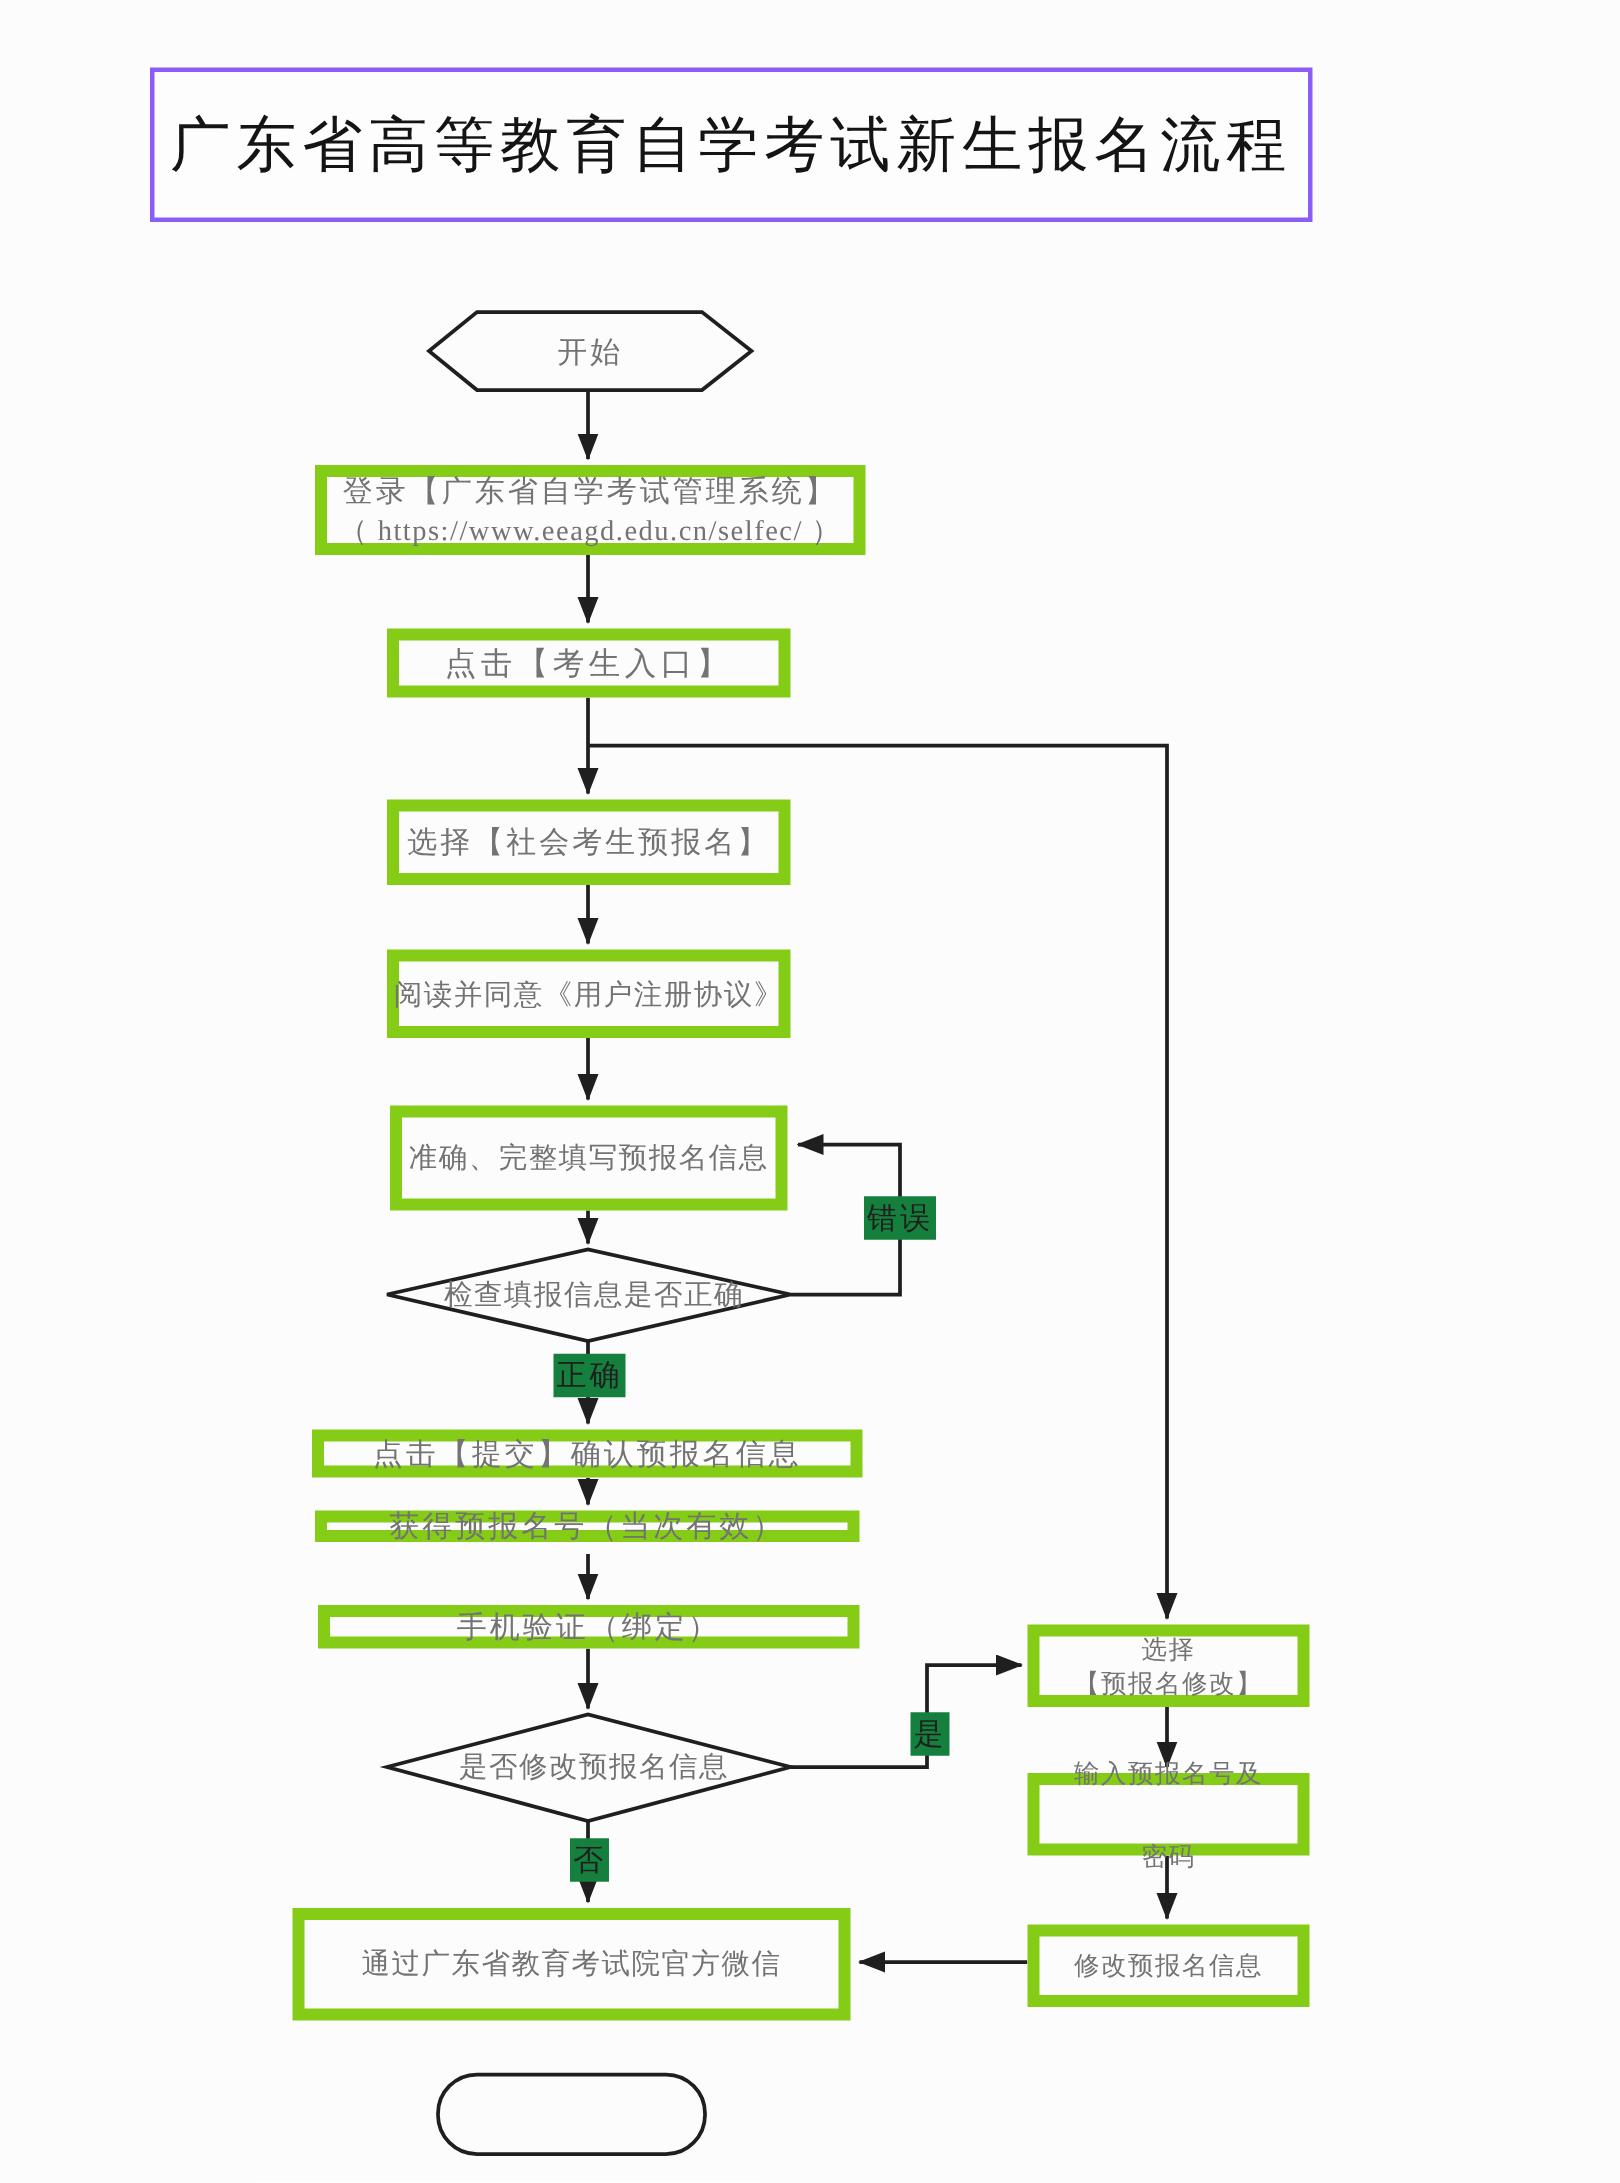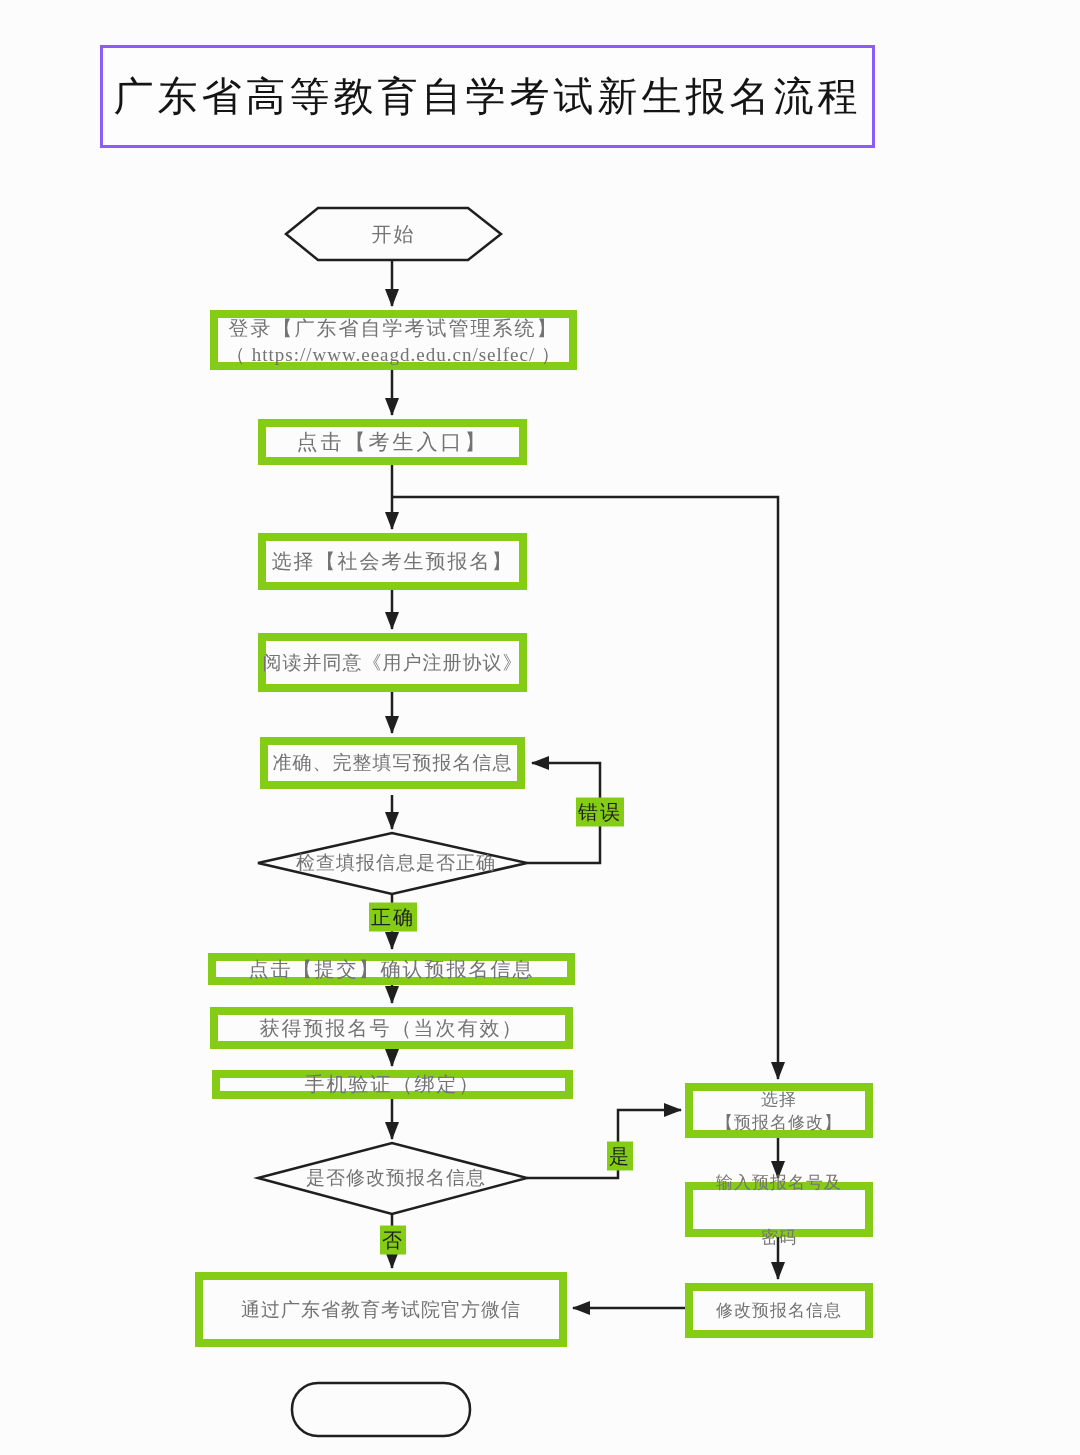--- a/index.html
+++ b/index.html
@@ -59,21 +59,21 @@
     white-space: nowrap;
   }
 
   .edge-label {
     position: absolute;
     z-index: 3;
     transform: translate(-50%, -50%);
     font-size: 20px;
     letter-spacing: 2px;
     color: #1f1f1f;
-    background: #84cc16;
+    background: #15803d;
     padding: 1px 2px;
     white-space: nowrap;
   }
 
   .fs21 { font-size: 21px; letter-spacing: 3px; }
   .fs20 { font-size: 20px; letter-spacing: 2px; }
   .fs19 { font-size: 19px; letter-spacing: 1px; }
   .fs17 { font-size: 17px; letter-spacing: 1px; }
 
   .line { display: block; white-space: nowrap; }
@@ -134,33 +134,33 @@
   </div>
 
   <div class="node rect-node fs20" style="left:258px; top:533px; width:269px; height:57px;">
     <span class="line">选择【社会考生预报名】</span>
   </div>
 
   <div class="node rect-node fs19" style="left:258px; top:633px; width:269px; height:59px;">
     <span class="line">阅读并同意《用户注册协议》</span>
   </div>
 
-  <div class="node rect-node fs19" style="left:260px; top:737px; width:265px; height:52px;">
+  <div class="node rect-node fs19" style="left:260px; top:737px; width:265px; height:70px;">
     <span class="line">准确、完整填写预报名信息</span>
   </div>
 
   <div class="node shape-label fs19" style="left:265px; top:848px; width:262px; height:30px;">
     <span class="line">检查填报信息是否正确</span>
   </div>
 
   <div class="node rect-node fs20" style="left:208px; top:953px; width:367px; height:32px;">
     <span class="line">点击【提交】确认预报名信息</span>
   </div>
 
-  <div class="node rect-node fs20" style="left:210px; top:1007px; width:363px; height:42px;">
+  <div class="node rect-node fs20" style="left:210px; top:1007px; width:363px; height:21px;">
     <span class="line">获得预报名号（当次有效）</span>
   </div>
 
   <div class="node rect-node fs20" style="left:212px; top:1070px; width:361px; height:29px;">
     <span class="line">手机验证（绑定）</span>
   </div>
 
   <div class="node shape-label fs19" style="left:265px; top:1163px; width:262px; height:30px;">
     <span class="line">是否修改预报名信息</span>
   </div>

